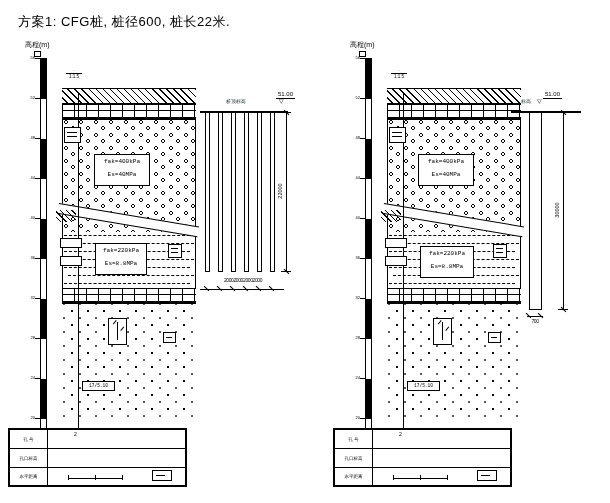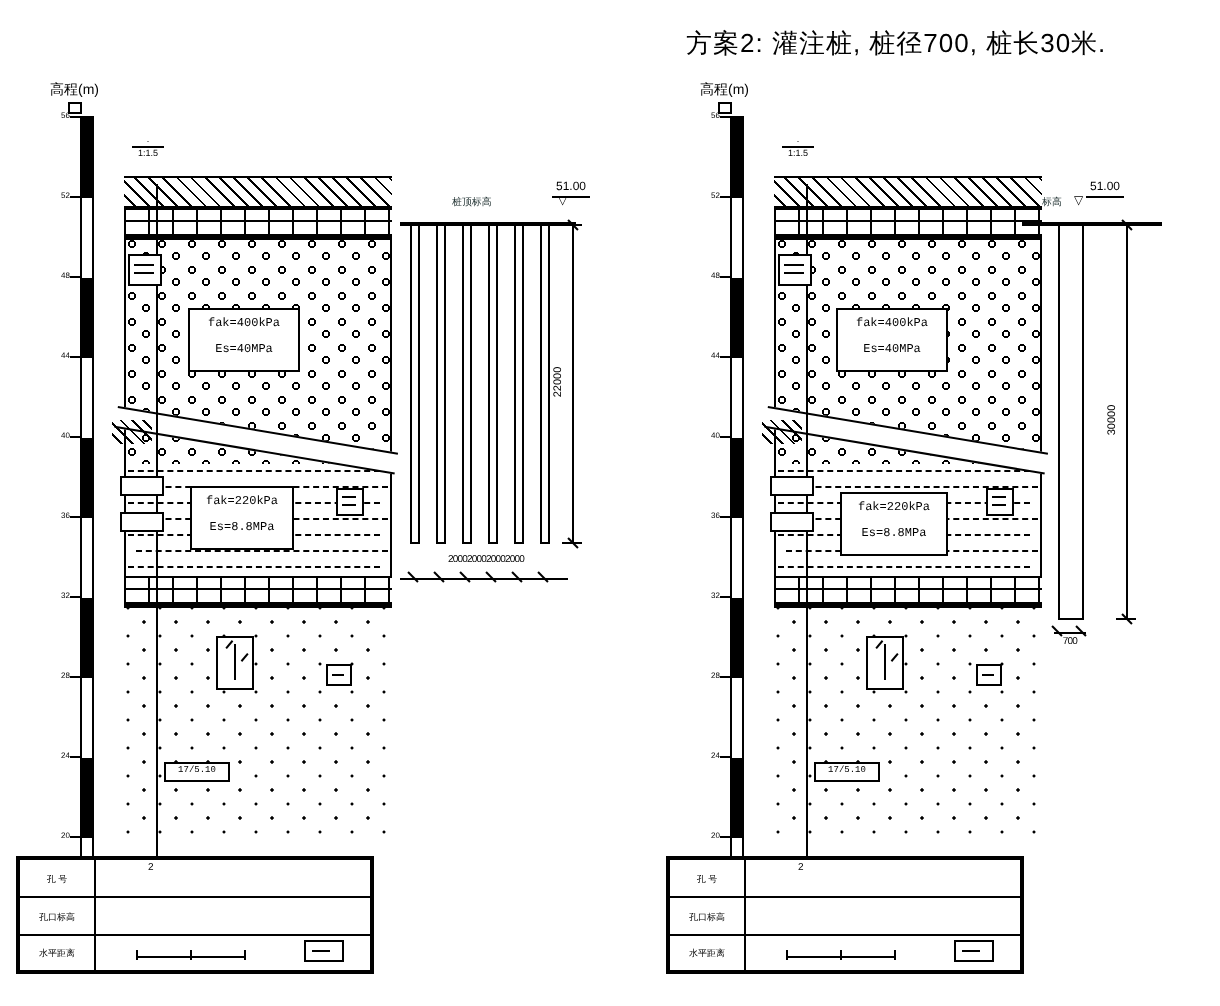--- a/index.html
+++ b/index.html
@@ -59,20 +59,21 @@
   .holeid{position:absolute;font-size:5px;line-height:5px}
   .scalebox{position:absolute;border:1px solid #000;width:18px;height:9px}
   .scalebox .in{position:absolute;left:3px;top:4px;width:9px;height:1px;background:#000}
   .treeline{position:absolute;left:8px;top:3px;width:1px;height:18px;background:#000}
   .treev{position:absolute;left:4px;top:4px;width:9px;height:5px;border-left:1px solid #000;border-right:1px solid #000;transform:rotate(40deg)}
 </style>
 </head>
 <body>
 
 <div class="panel" style="left:0">
+  <div class="title">方案1: CFG桩, 桩径600, 桩长22米.</div>
   <div class="axislab">高程(m)</div>
   <div class="axismark"></div>
 
   <div class="ruler"></div>
   <div class="rtick" style="top:58px"></div>
   <div class="rtick" style="top:98px"></div>
   <div class="rtick" style="top:138px"></div>
   <div class="rtick" style="top:178px"></div>
   <div class="rtick" style="top:218px"></div>
   <div class="rtick" style="top:258px"></div>
@@ -188,21 +189,20 @@
   <div class="hline" style="left:68px;top:478px;width:55px"></div>
   <div class="vline" style="left:68px;top:475px;height:5px"></div>
   <div class="vline" style="left:95px;top:475px;height:5px"></div>
   <div class="vline" style="left:122px;top:475px;height:5px"></div>
   <div class="scalebox" style="left:152px;top:470px">
     <div class="in"></div>
   </div>
 </div>
 
 <div class="panel" style="left:325px">
-  <div class="title">方案2: 灌注桩, 桩径700, 桩长30米.</div>
   <div class="axislab">高程(m)</div>
   <div class="axismark"></div>
 
   <div class="ruler"></div>
   <div class="rtick" style="top:58px"></div>
   <div class="rtick" style="top:98px"></div>
   <div class="rtick" style="top:138px"></div>
   <div class="rtick" style="top:178px"></div>
   <div class="rtick" style="top:218px"></div>
   <div class="rtick" style="top:258px"></div>

